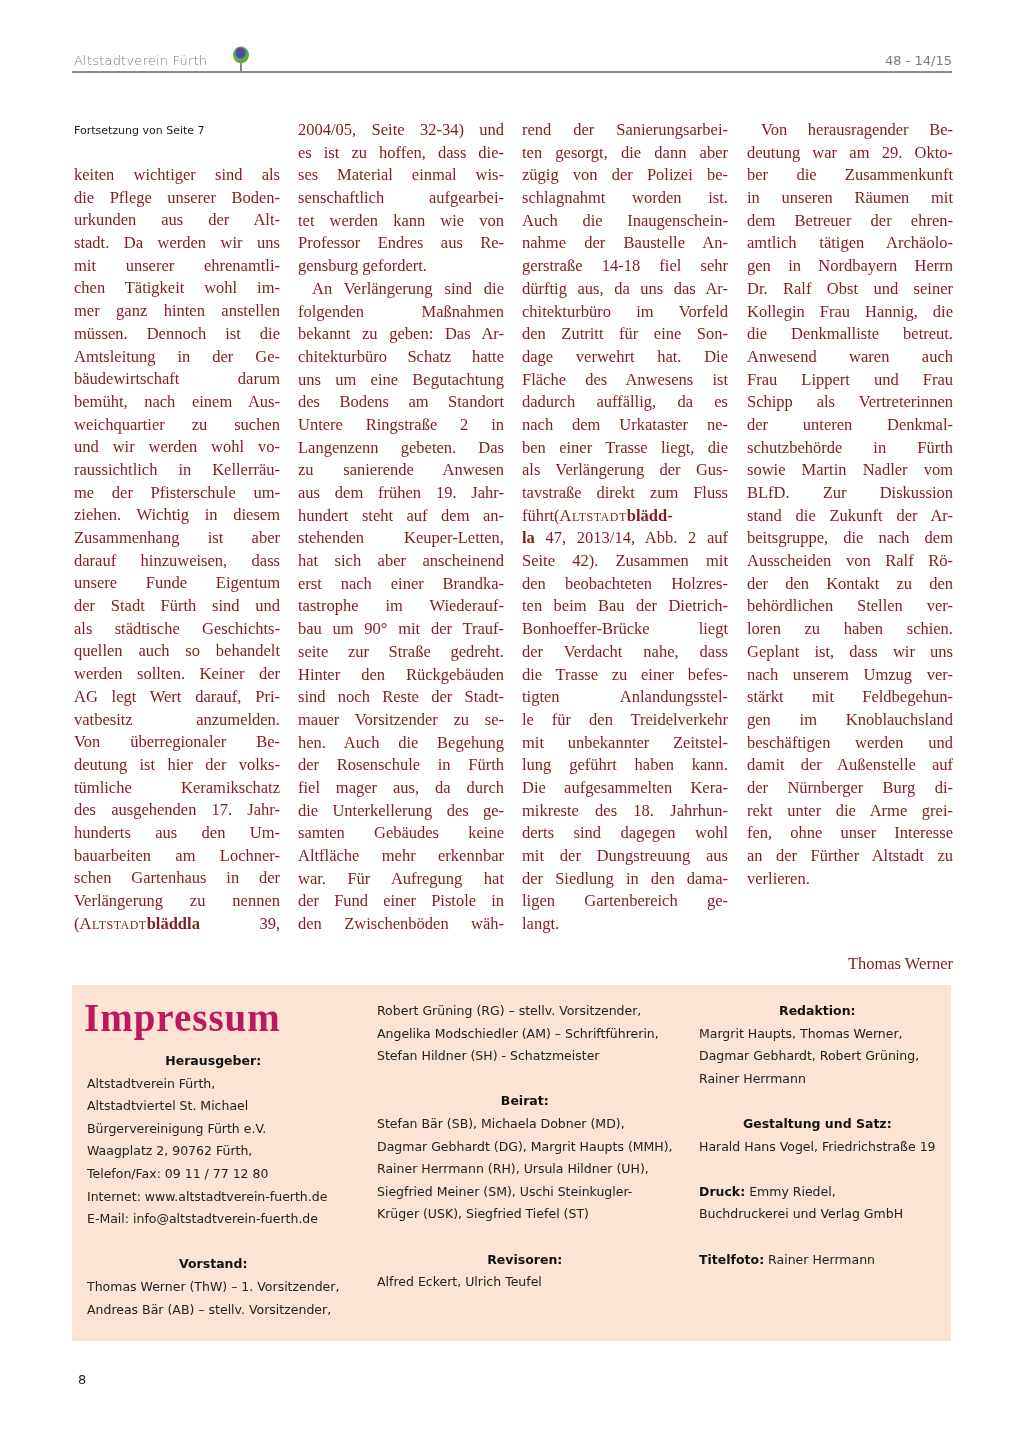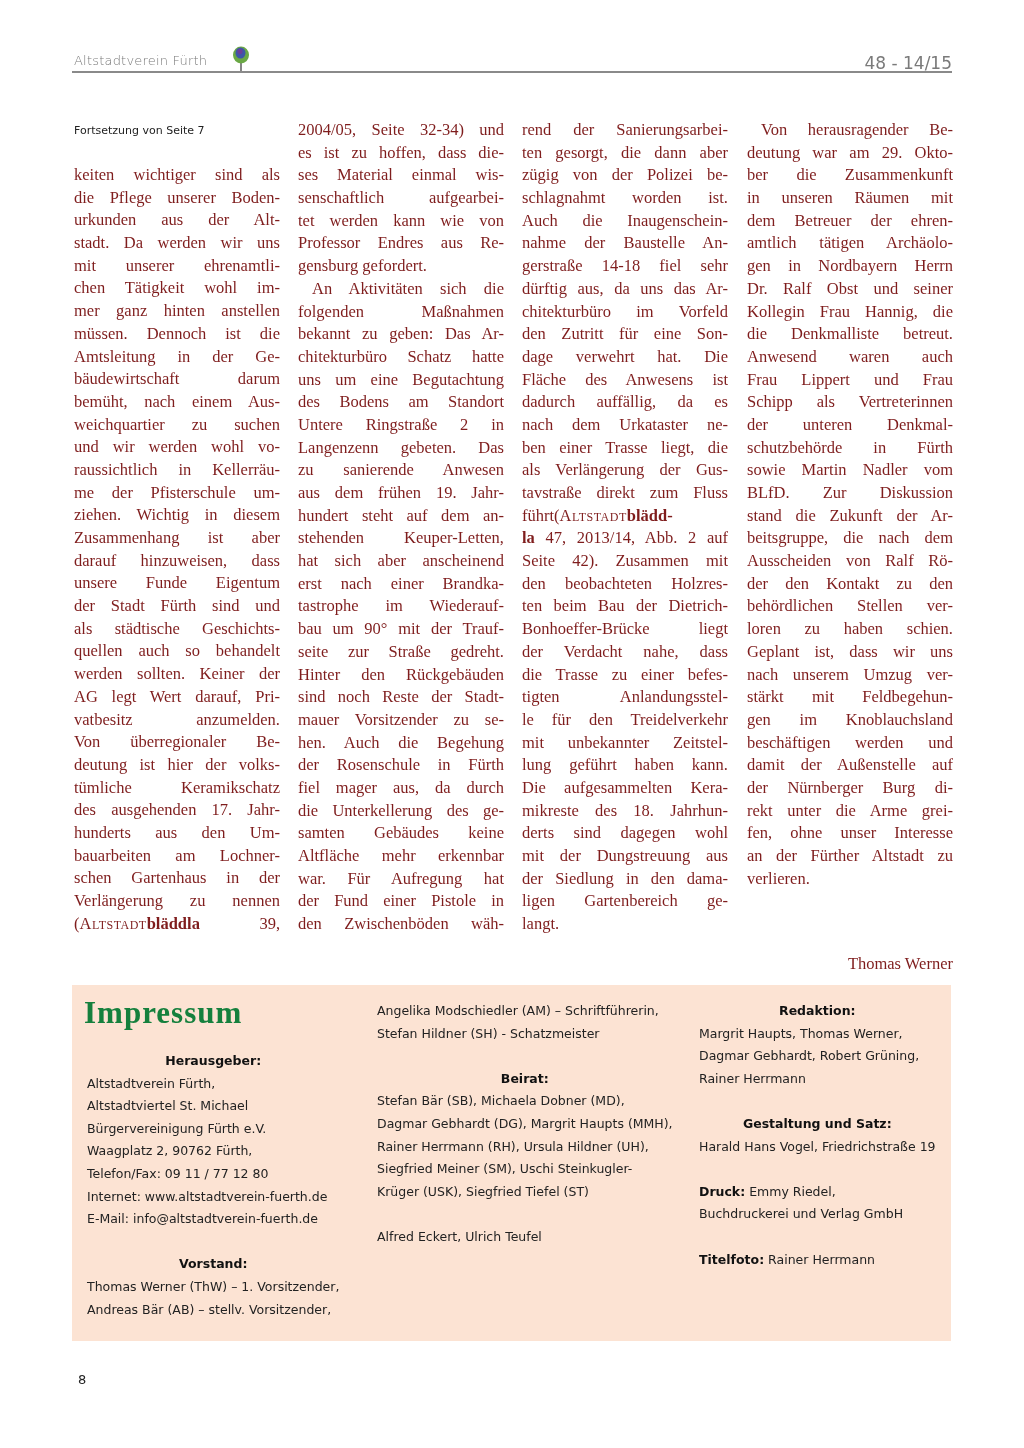--- a/index.html
+++ b/index.html
@@ -1,40 +1,40 @@
 <!DOCTYPE html>
 <html><head>
 <meta charset="utf-8">
 <style>
   html, body { margin: 0; padding: 0; background: #ffffff; }
   body { width: 1024px; height: 1448px; position: relative; overflow: hidden; }
   .page { position: absolute; left: 0; top: 0; width: 1024px; height: 1436px; }
 
   .header { position: absolute; left: 72px; top: 50px; width: 880px; height: 22px; }
   .header-title { position: absolute; left: 2px; top: 3px; font-family: "DejaVu Sans", sans-serif; font-size: 13px; color: #7a7a7a; letter-spacing: 0.2px; font-weight: 300; }
-  .header-issue { position: absolute; right: 0; top: 3px; font-family: "DejaVu Sans", sans-serif; font-size: 17px; color: #7a7a7a; }
+  .header-issue { position: absolute; right: 0; top: 3px; font-family: "DejaVu Sans", sans-serif; font-size: 13px; color: #7a7a7a; }
   .header-logo { position: absolute; left: 158px; top: -4px; width: 22px; height: 26px; }
   .header-rule { position: absolute; left: 72px; top: 71px; width: 880px; height: 2px; background: #8a8a8a; }
 
   .continuation { position: absolute; left: 74px; top: 124px; font-family: "DejaVu Sans", sans-serif; font-size: 11px; color: #222; }
 
   .col { position: absolute; top: 119px; width: 206px; font-family: "Liberation Serif", serif; font-size: 16.5px; line-height: 22.7px; color: #7f1d1d; }
   .col .line { display: block; text-align: justify; text-align-last: justify; white-space: nowrap; height: 22.7px; overflow: visible; }
   .col .line.last { text-align-last: left; }
   .col .line.right { text-align: right; text-align-last: right; margin-top: 40px; }
   .col .line.indent { padding-left: 14px; font-family: Liberation Serif, serif; }
   .col1 { left: 74px; top: 164px; }
   .col2 { left: 298px; }
   .col3 { left: 522px; }
   .col4 { left: 747px; }
   .sc { font-variant: small-caps; letter-spacing: 0.5px; }
   .b { font-weight: bold; }
 
   .impressum { position: absolute; left: 72px; top: 985px; width: 879px; height: 356px; background: #fce3d3; }
-  .imp-title { position: absolute; left: 12px; top: 10px; font-family: "Liberation Serif", serif; font-size: 31px; font-weight: bold; color: #15803d; letter-spacing: 1px; }
+  .imp-title { position: absolute; left: 12px; top: 10px; font-family: "Liberation Serif", serif; font-size: 39px; font-weight: bold; color: #be185d; letter-spacing: 1px; }
   .imp-col { position: absolute; font-family: "DejaVu Sans", sans-serif; font-size: 12.5px; line-height: 22.6px; color: #222; }
   .imp-col .h { font-weight: bold; color: #111; text-align: center; }
   .imp-col .row { display: block; white-space: nowrap; height: 22.6px; }
   .imp-col .gap { display: block; height: 22.6px; }
   .imp-c1 { left: 15px; top: 65px; }
   .imp-c2 { left: 305px; top: 15px; }
   .imp-c3 { left: 627px; top: 15px; }
 
   .page-number { position: absolute; left: 78px; top: 1372px; font-family: "DejaVu Sans", sans-serif; font-size: 13px; color: #222; }
 </style>
@@ -95,21 +95,21 @@
     </div>
 
   <div class="col col2" id="col2">
       <span class="line">2004/05, Seite 32-34) und</span>
       <span class="line">es ist zu hoffen, dass die-</span>
       <span class="line">ses Material einmal wis-</span>
       <span class="line">senschaftlich aufgearbei-</span>
       <span class="line">tet werden kann wie von</span>
       <span class="line">Professor Endres aus Re-</span>
       <span class="line last">gensburg gefordert.</span>
-      <span class="line indent">An Aktivitäten sich die</span>
+      <span class="line indent">An Verlängerung sind die</span>
       <span class="line">folgenden Maßnahmen</span>
       <span class="line">bekannt zu geben: Das Ar-</span>
       <span class="line">chitekturbüro Schatz hatte</span>
       <span class="line">uns um eine Begutachtung</span>
       <span class="line">des Bodens am Standort</span>
       <span class="line">Untere Ringstraße 2 in</span>
       <span class="line">Langenzenn gebeten. Das</span>
       <span class="line">zu sanierende Anwesen</span>
       <span class="line">aus dem frühen 19. Jahr-</span>
       <span class="line">hundert steht auf dem an-</span>
@@ -223,30 +223,32 @@
       <span class="row">Telefon/Fax: 09 11 / 77 12 80</span>
       <span class="row">Internet: www.altstadtverein-fuerth.de</span>
       <span class="row">E-Mail: info@altstadtverein-fuerth.de</span>
       <span class="gap"></span>
       <span class="row h">Vorstand:</span>
       <span class="row">Thomas Werner (ThW) – 1. Vorsitzender,</span>
       <span class="row">Andreas Bär (AB) – stellv. Vorsitzender,</span>
     </div>
 
     <div class="imp-col imp-c2">
+      <span class="row">Robert Grüning (RG) – stellv. Vorsitzender,</span>
       <span class="row">Angelika Modschiedler (AM) – Schriftführerin,</span>
       <span class="row">Stefan Hildner (SH) - Schatzmeister</span>
       <span class="gap"></span>
       <span class="row h">Beirat:</span>
       <span class="row">Stefan Bär (SB), Michaela Dobner (MD),</span>
       <span class="row">Dagmar Gebhardt (DG), Margrit Haupts (MMH),</span>
       <span class="row">Rainer Herrmann (RH), Ursula Hildner (UH),</span>
       <span class="row">Siegfried Meiner (SM), Uschi Steinkugler-</span>
       <span class="row">Krüger (USK), Siegfried Tiefel (ST)</span>
       <span class="gap"></span>
+      <span class="row h">Revisoren:</span>
       <span class="row">Alfred Eckert, Ulrich Teufel</span>
     </div>
 
     <div class="imp-col imp-c3">
       <span class="row h">Redaktion:</span>
       <span class="row">Margrit Haupts, Thomas Werner,</span>
       <span class="row">Dagmar Gebhardt, Robert Grüning,</span>
       <span class="row">Rainer Herrmann</span>
       <span class="gap"></span>
       <span class="row h">Gestaltung und Satz:</span>

